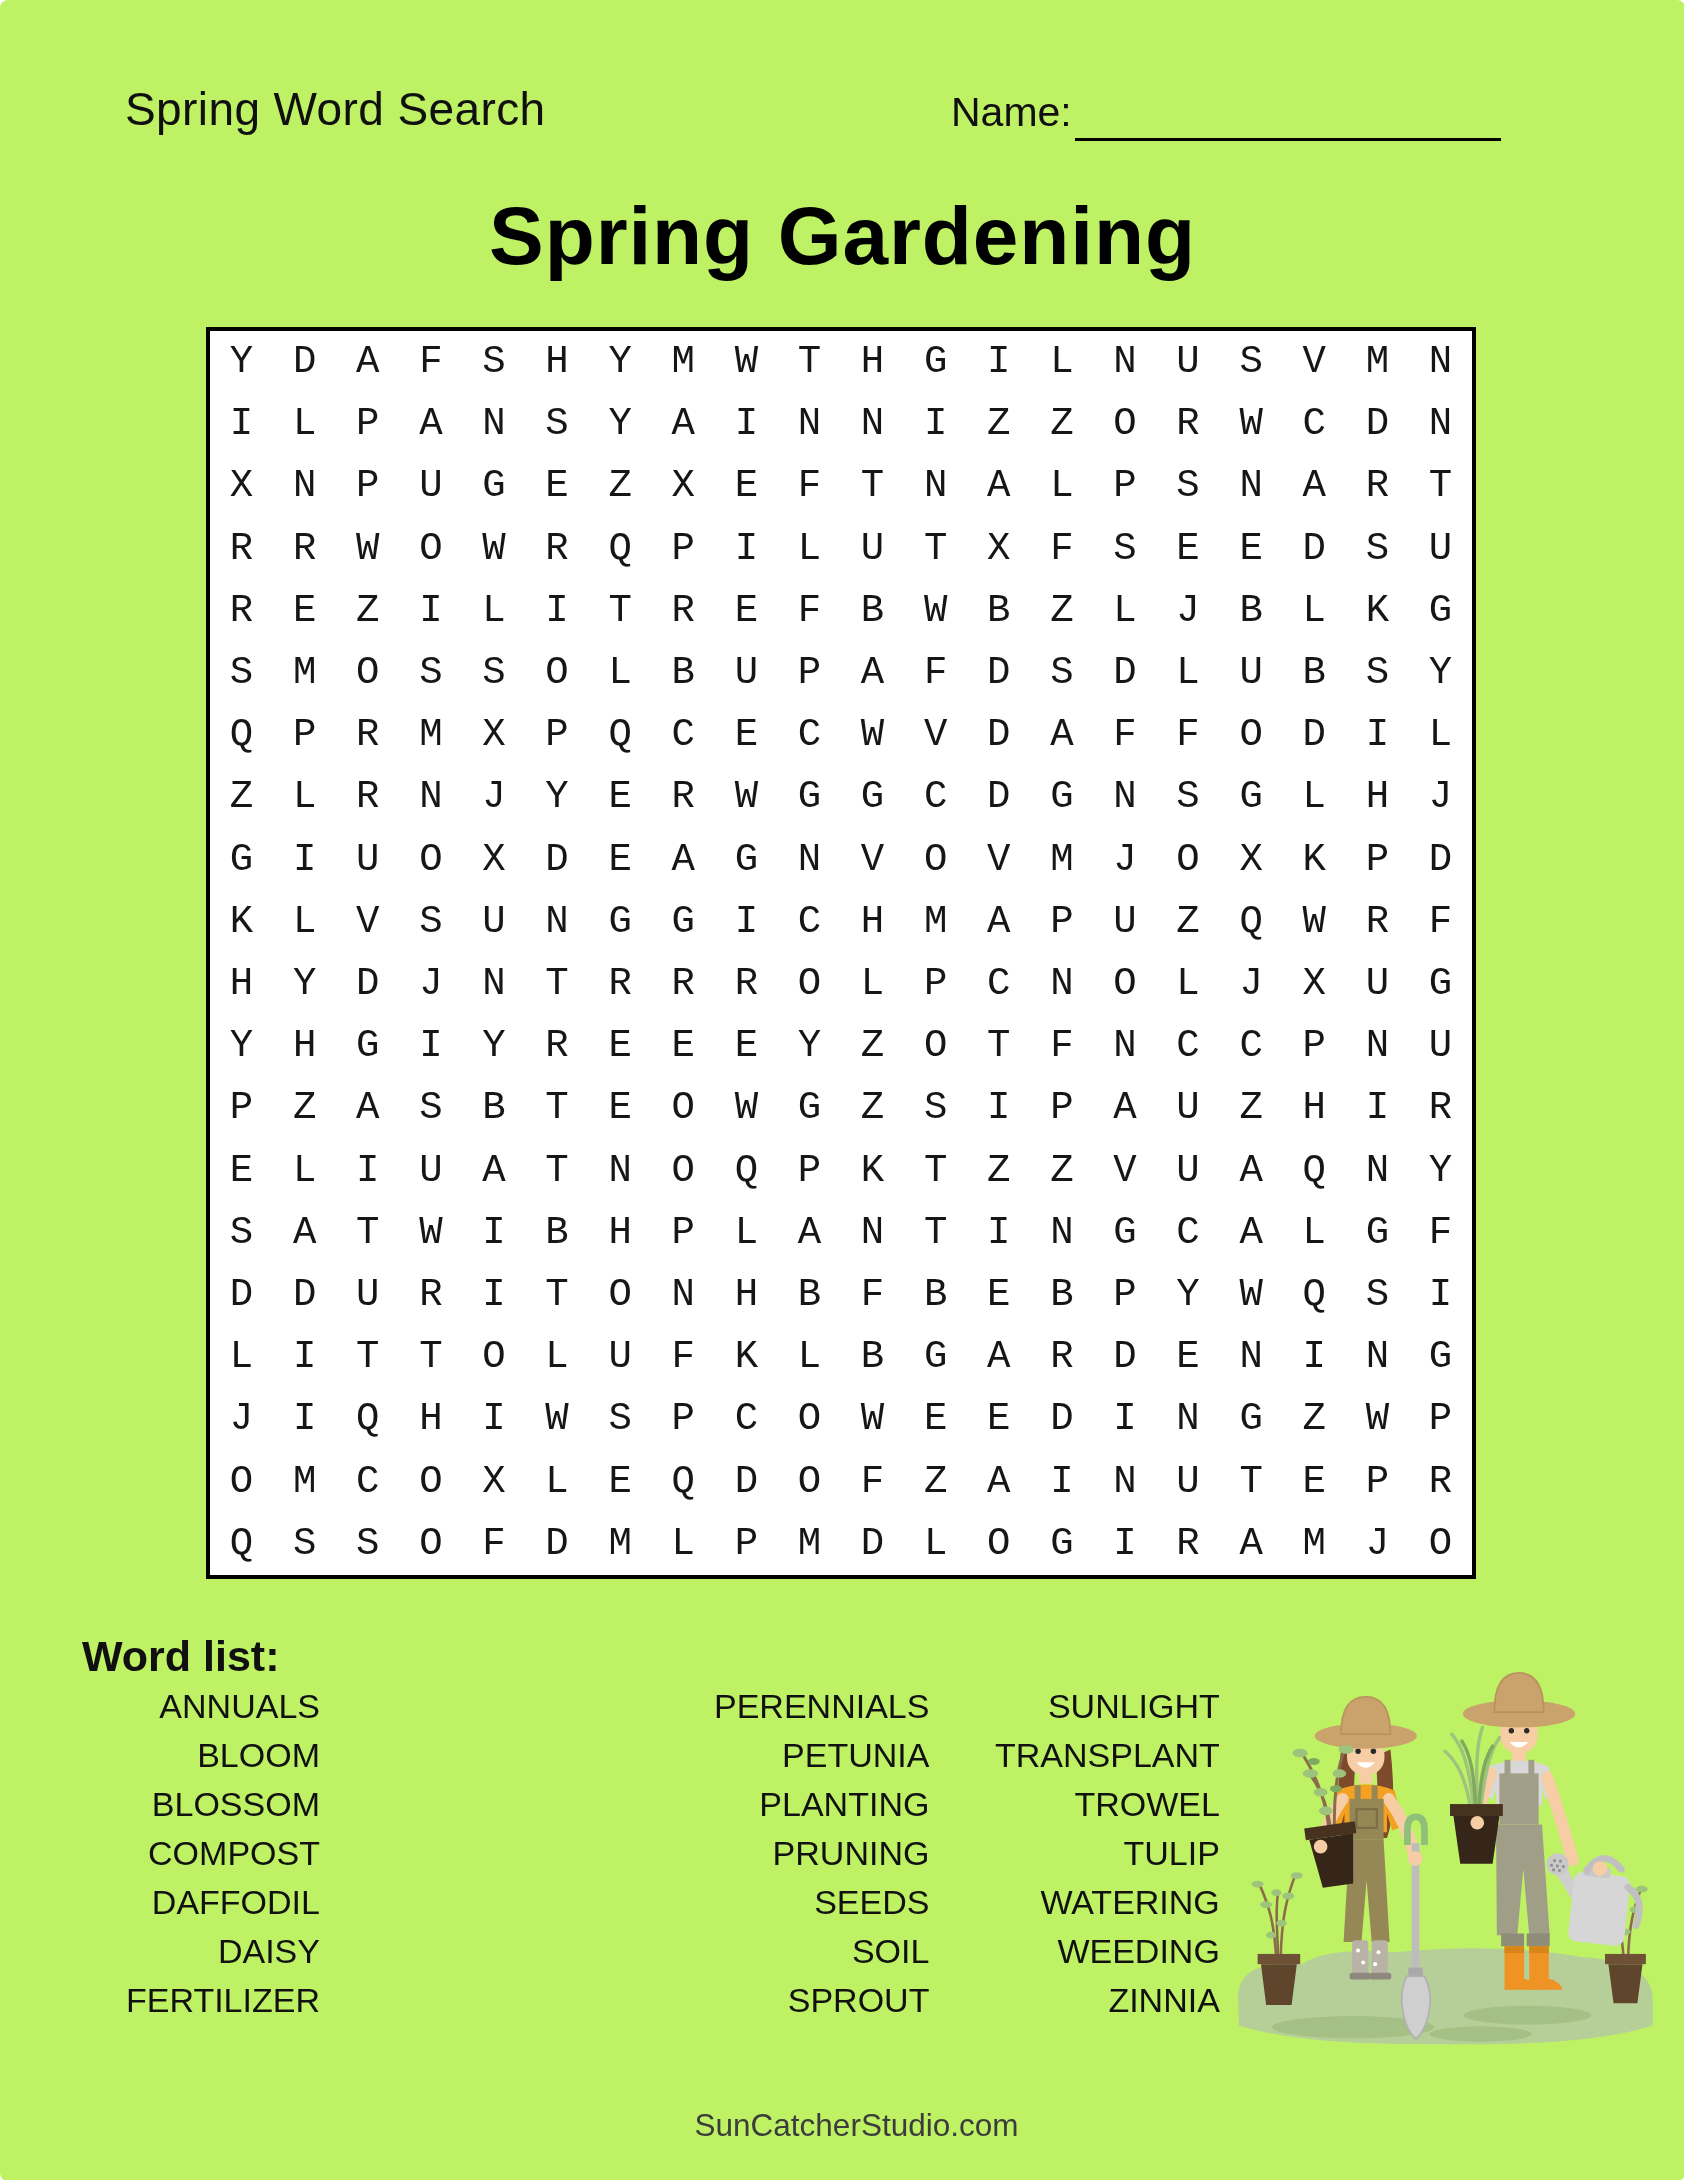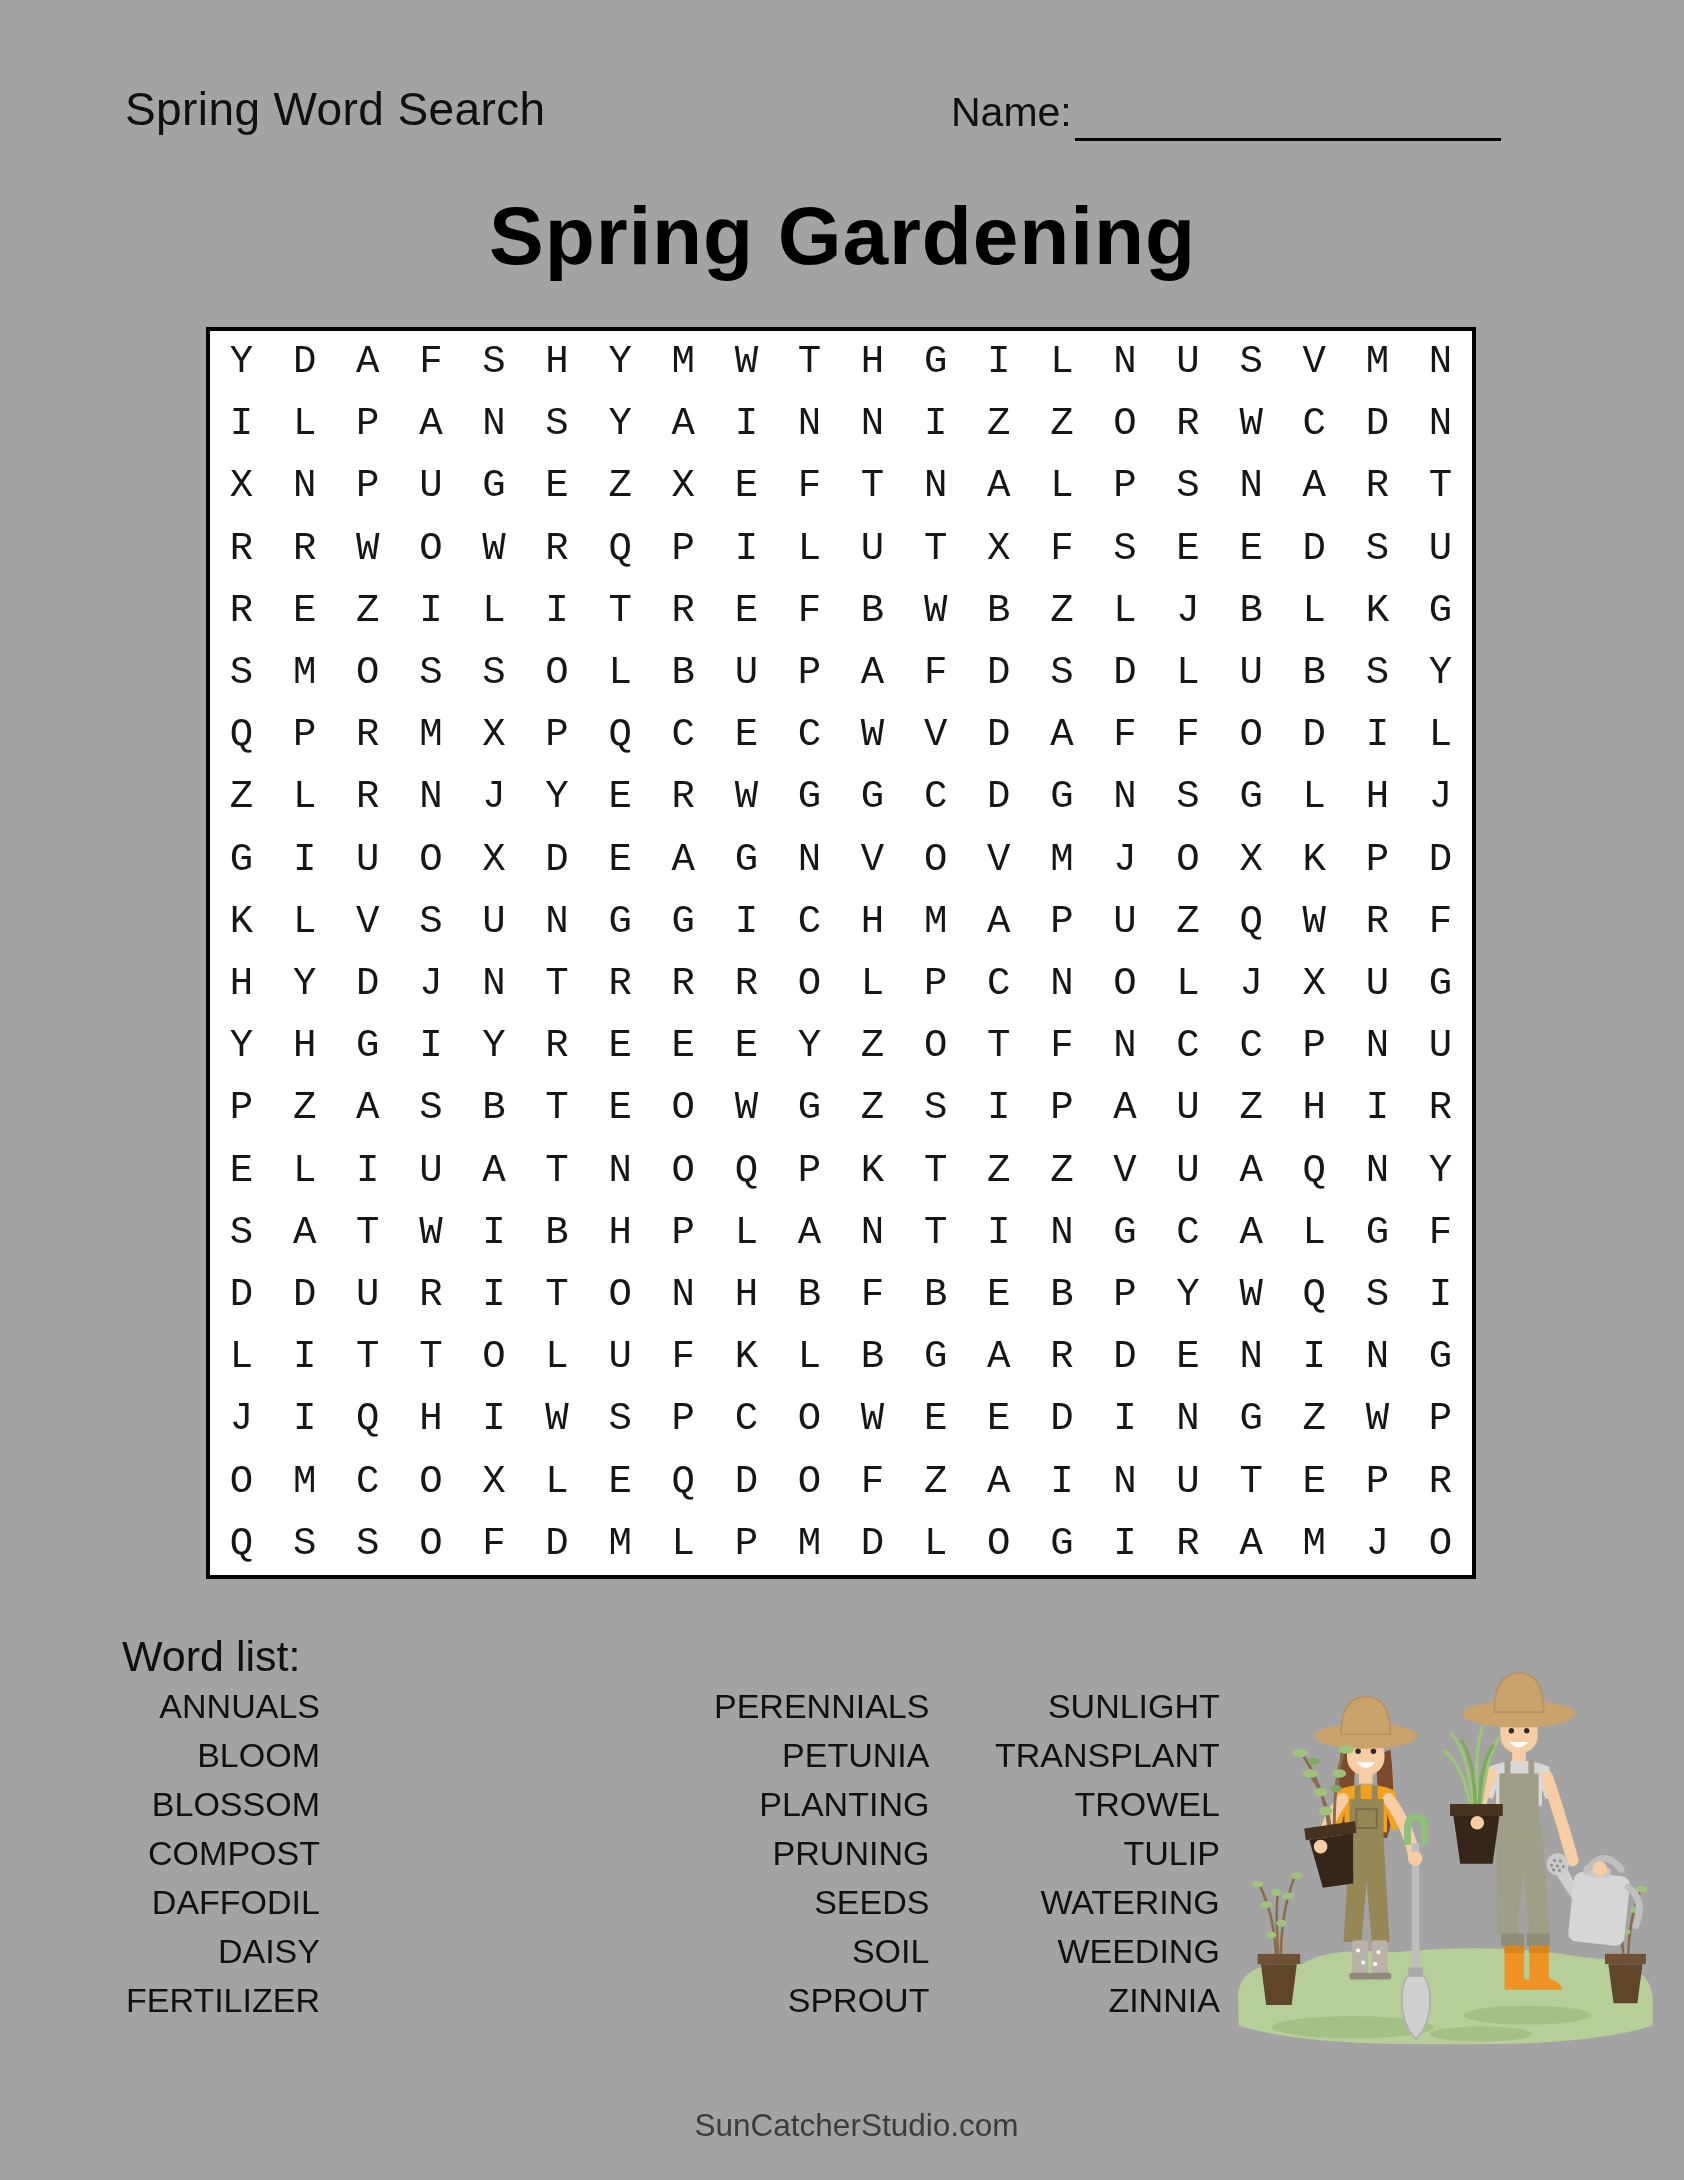--- a/index.html
+++ b/index.html
@@ -1,35 +1,35 @@
 <!DOCTYPE html>
 <html style="--ground: #b6cf98; --ground-dark: #a5c084; --hat: #c9a36b; --hat-dark: #b8925c; --skin: #f6cda4; --hair: #7d4b2c; --shirt-orange: #f2a120; --overalls-olive: #968757; --shirt-gray: #d8d8d8; --overalls-gray: #a19e88; --cuff-gray: #8f8c77; --boots-orange: #ee9324; --pot-dark: #352619; --pot-rim: #46321f; --pot-brown: #6f5236; --leaf: #9dc37d; --leaf-dark: #7fa95e; --stem: #8a6b4a; --metal: #cfcfcf; --metal-dark: #b0b0b0; --handle-green: #8fc07a; --boot-floral: #b9b2a7;font-size:13.6px"><head>
 <meta charset="utf-8">
 <style>
   html,body{margin:0;padding:0;background:#ffffff;}
-  .page{position:relative;width:1685px;height:2181px;background:#a3a3a3;
-        font-family:"Liberation Sans",sans-serif;color:#000;overflow:hidden;}
+  .page{position:relative;width:1685px;height:2181px;background:#bef264;
+        font-family:"Liberation Sans",sans-serif;color:#000;overflow:hidden;border-radius:8px;}
 
   .header-title{position:absolute;left:125px;top:82px;font-size:46px;font-weight:300;
                 letter-spacing:0.4px;color:#101010;}
   .name-label{position:absolute;left:951px;top:89px;font-size:41px;font-weight:300;color:#101010;text-align:center;}
   .name-line{position:absolute;left:1075px;top:94px;width:426px;height:44px;
              border-bottom:3.4px solid #000;}
 
   .puzzle-title{position:absolute;left:0;width:100%;top:189px;text-align:center;
                 font-size:82px;font-weight:700;letter-spacing:0.9px;color:#000;}
 
   .grid-box{position:absolute;left:206px;top:327px;width:1270px;height:1252px;
             border:4.3px solid #000;box-sizing:border-box;background:#fff;
             display:grid;grid-template-columns:repeat(20,1fr);grid-template-rows:repeat(20,1fr);}
   .cell{display:flex;align-items:center;justify-content:center;
         font-family:"Liberation Mono","DejaVu Sans Mono",monospace;
         font-size:39px;font-weight:400;color:#161616;}
 
-  .word-list-label{position:absolute;left:82px;top:1632px;font-size:43px;font-weight:400;color:#101010;margin-left:40px;}
+  .word-list-label{position:absolute;left:82px;top:1632px;font-size:43px;font-weight:700;color:#101010;}
   .word-col{position:absolute;top:1682px;font-size:34px;font-weight:400;color:#111;text-align:right;}
   .word-col .word{height:49px;line-height:49px;white-space:nowrap;}
   .word-col-1{left:126px;} .word-col-2{left:399px;} .word-col-3{left:714px;} .word-col-4{left:995px;}
 
   .illustration{position:absolute;left:1225px;top:1661px;width:439px;height:390px;}
 
   .footer{position:absolute;left:0;width:100%;top:2107px;text-align:center;
           font-size:31.5px;color:#3c3c3c;padding-left:14px;}
 </style>
 </head>

